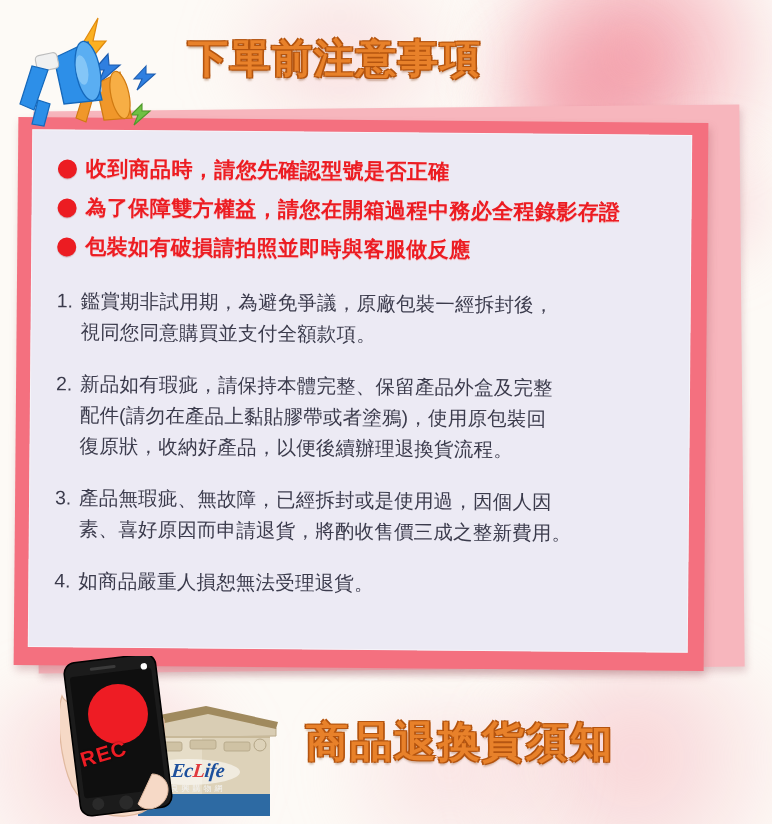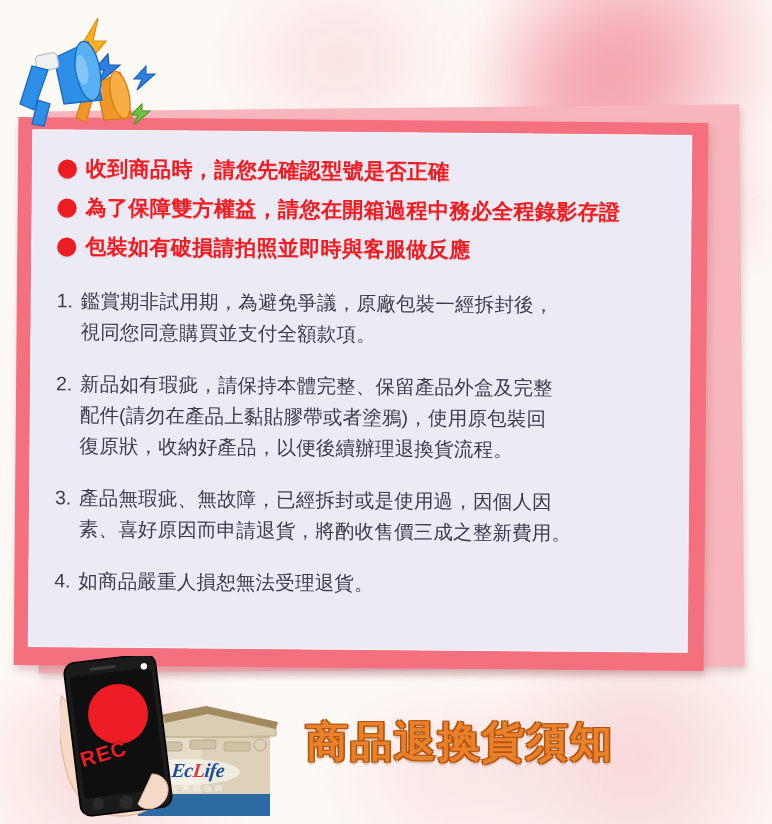--- a/index.html
+++ b/index.html
@@ -171,20 +171,21 @@
         <path d="M52 50 L86 34 L100 92 L62 96 Z" fill="#2d8fe8" stroke="#1568bb" stroke-width="1.3"></path>
         <ellipse cx="86" cy="63" rx="12" ry="30" fill="#5aaef2" stroke="#1568bb" stroke-width="1.3" transform="rotate(-10 86 63)"></ellipse>
         <ellipse cx="80" cy="62" rx="6" ry="15" fill="#93cdf8" opacity=".75" transform="rotate(-10 80 62)"></ellipse>
         <rect x="34" y="46" width="22" height="16" rx="4" fill="#f0f0f0" stroke="#bdbdbd" stroke-width="1.1" transform="rotate(-12 45 54)"></rect>
         <path d="M30 58 L18 96 L32 102 L46 62 Z" fill="#2d8fe8" stroke="#1568bb" stroke-width="1.2"></path>
         <path d="M36 92 L30 116 L42 118 L48 96 Z" fill="#2d8fe8" stroke="#1568bb" stroke-width="1.2"></path>
       </g>
     </svg>
   </div>
 
+  <div id="page-title">下單前注意事項</div>
 </div>
 
 <div id="card-back"></div>
 <div id="card-front"></div>
 
 <div id="inner-panel">
 
   <div id="bullet-list">
     <div class="bullet-row">
       <span class="bullet-dot"></span>

